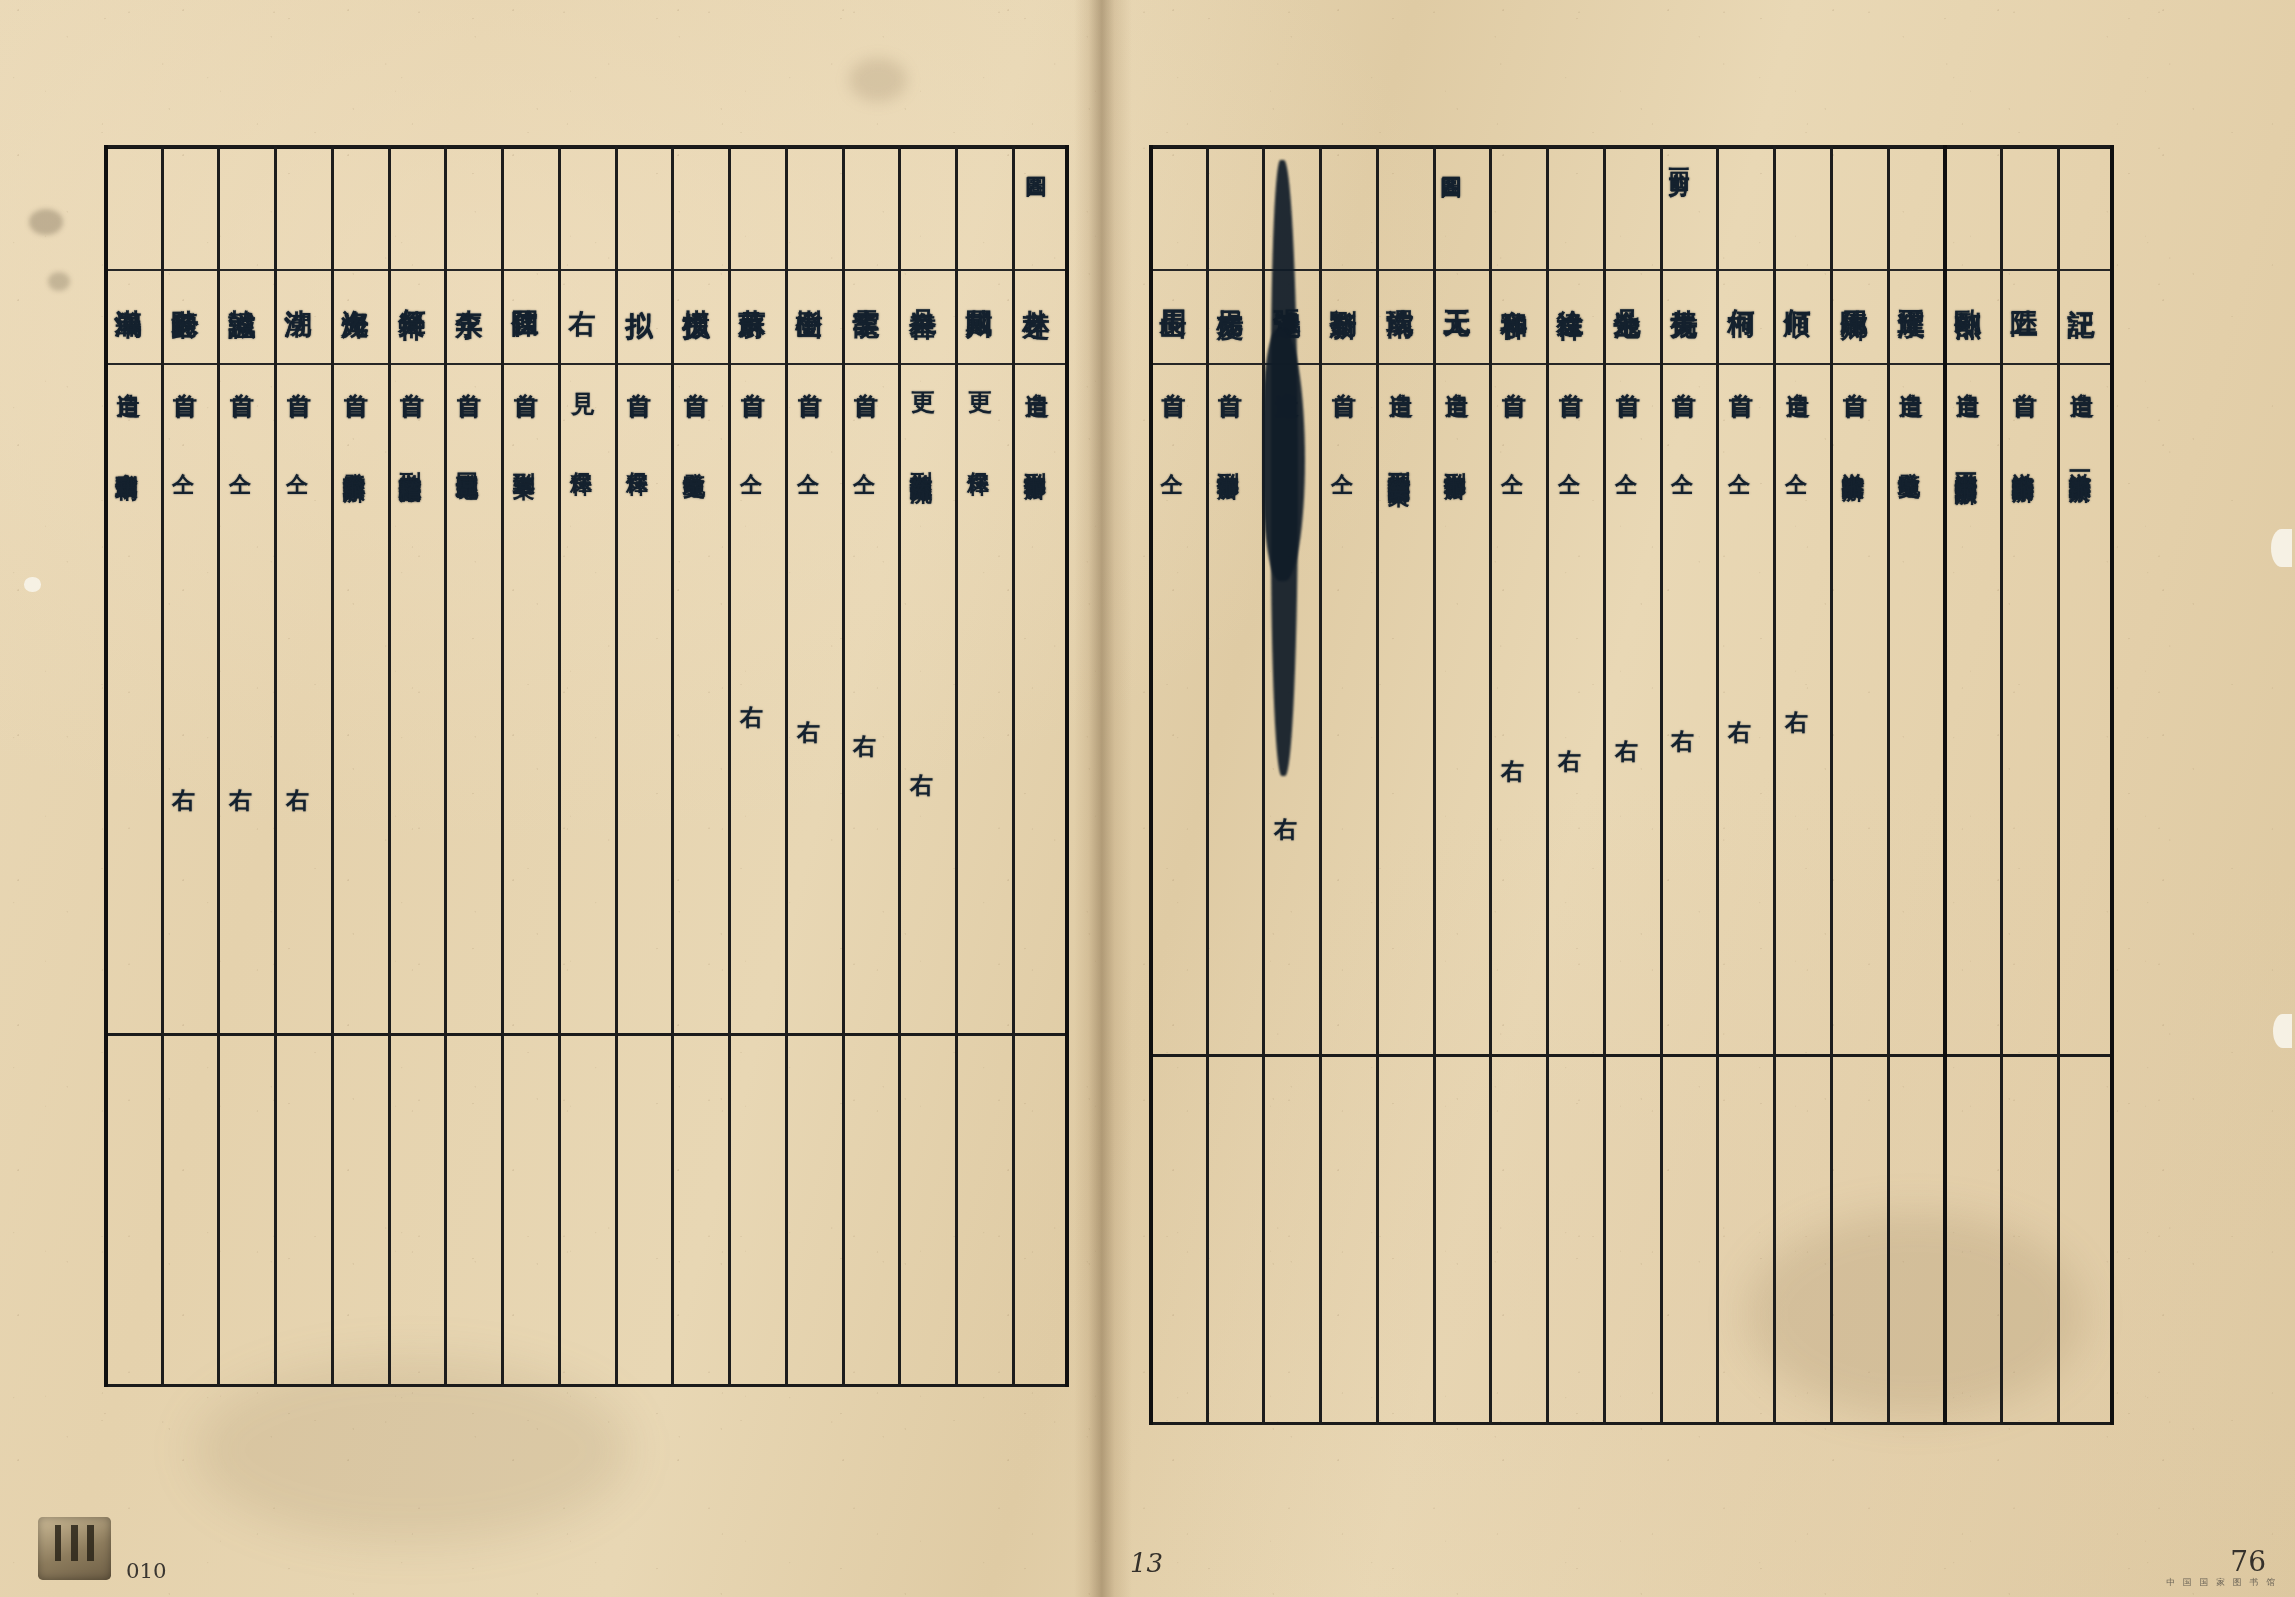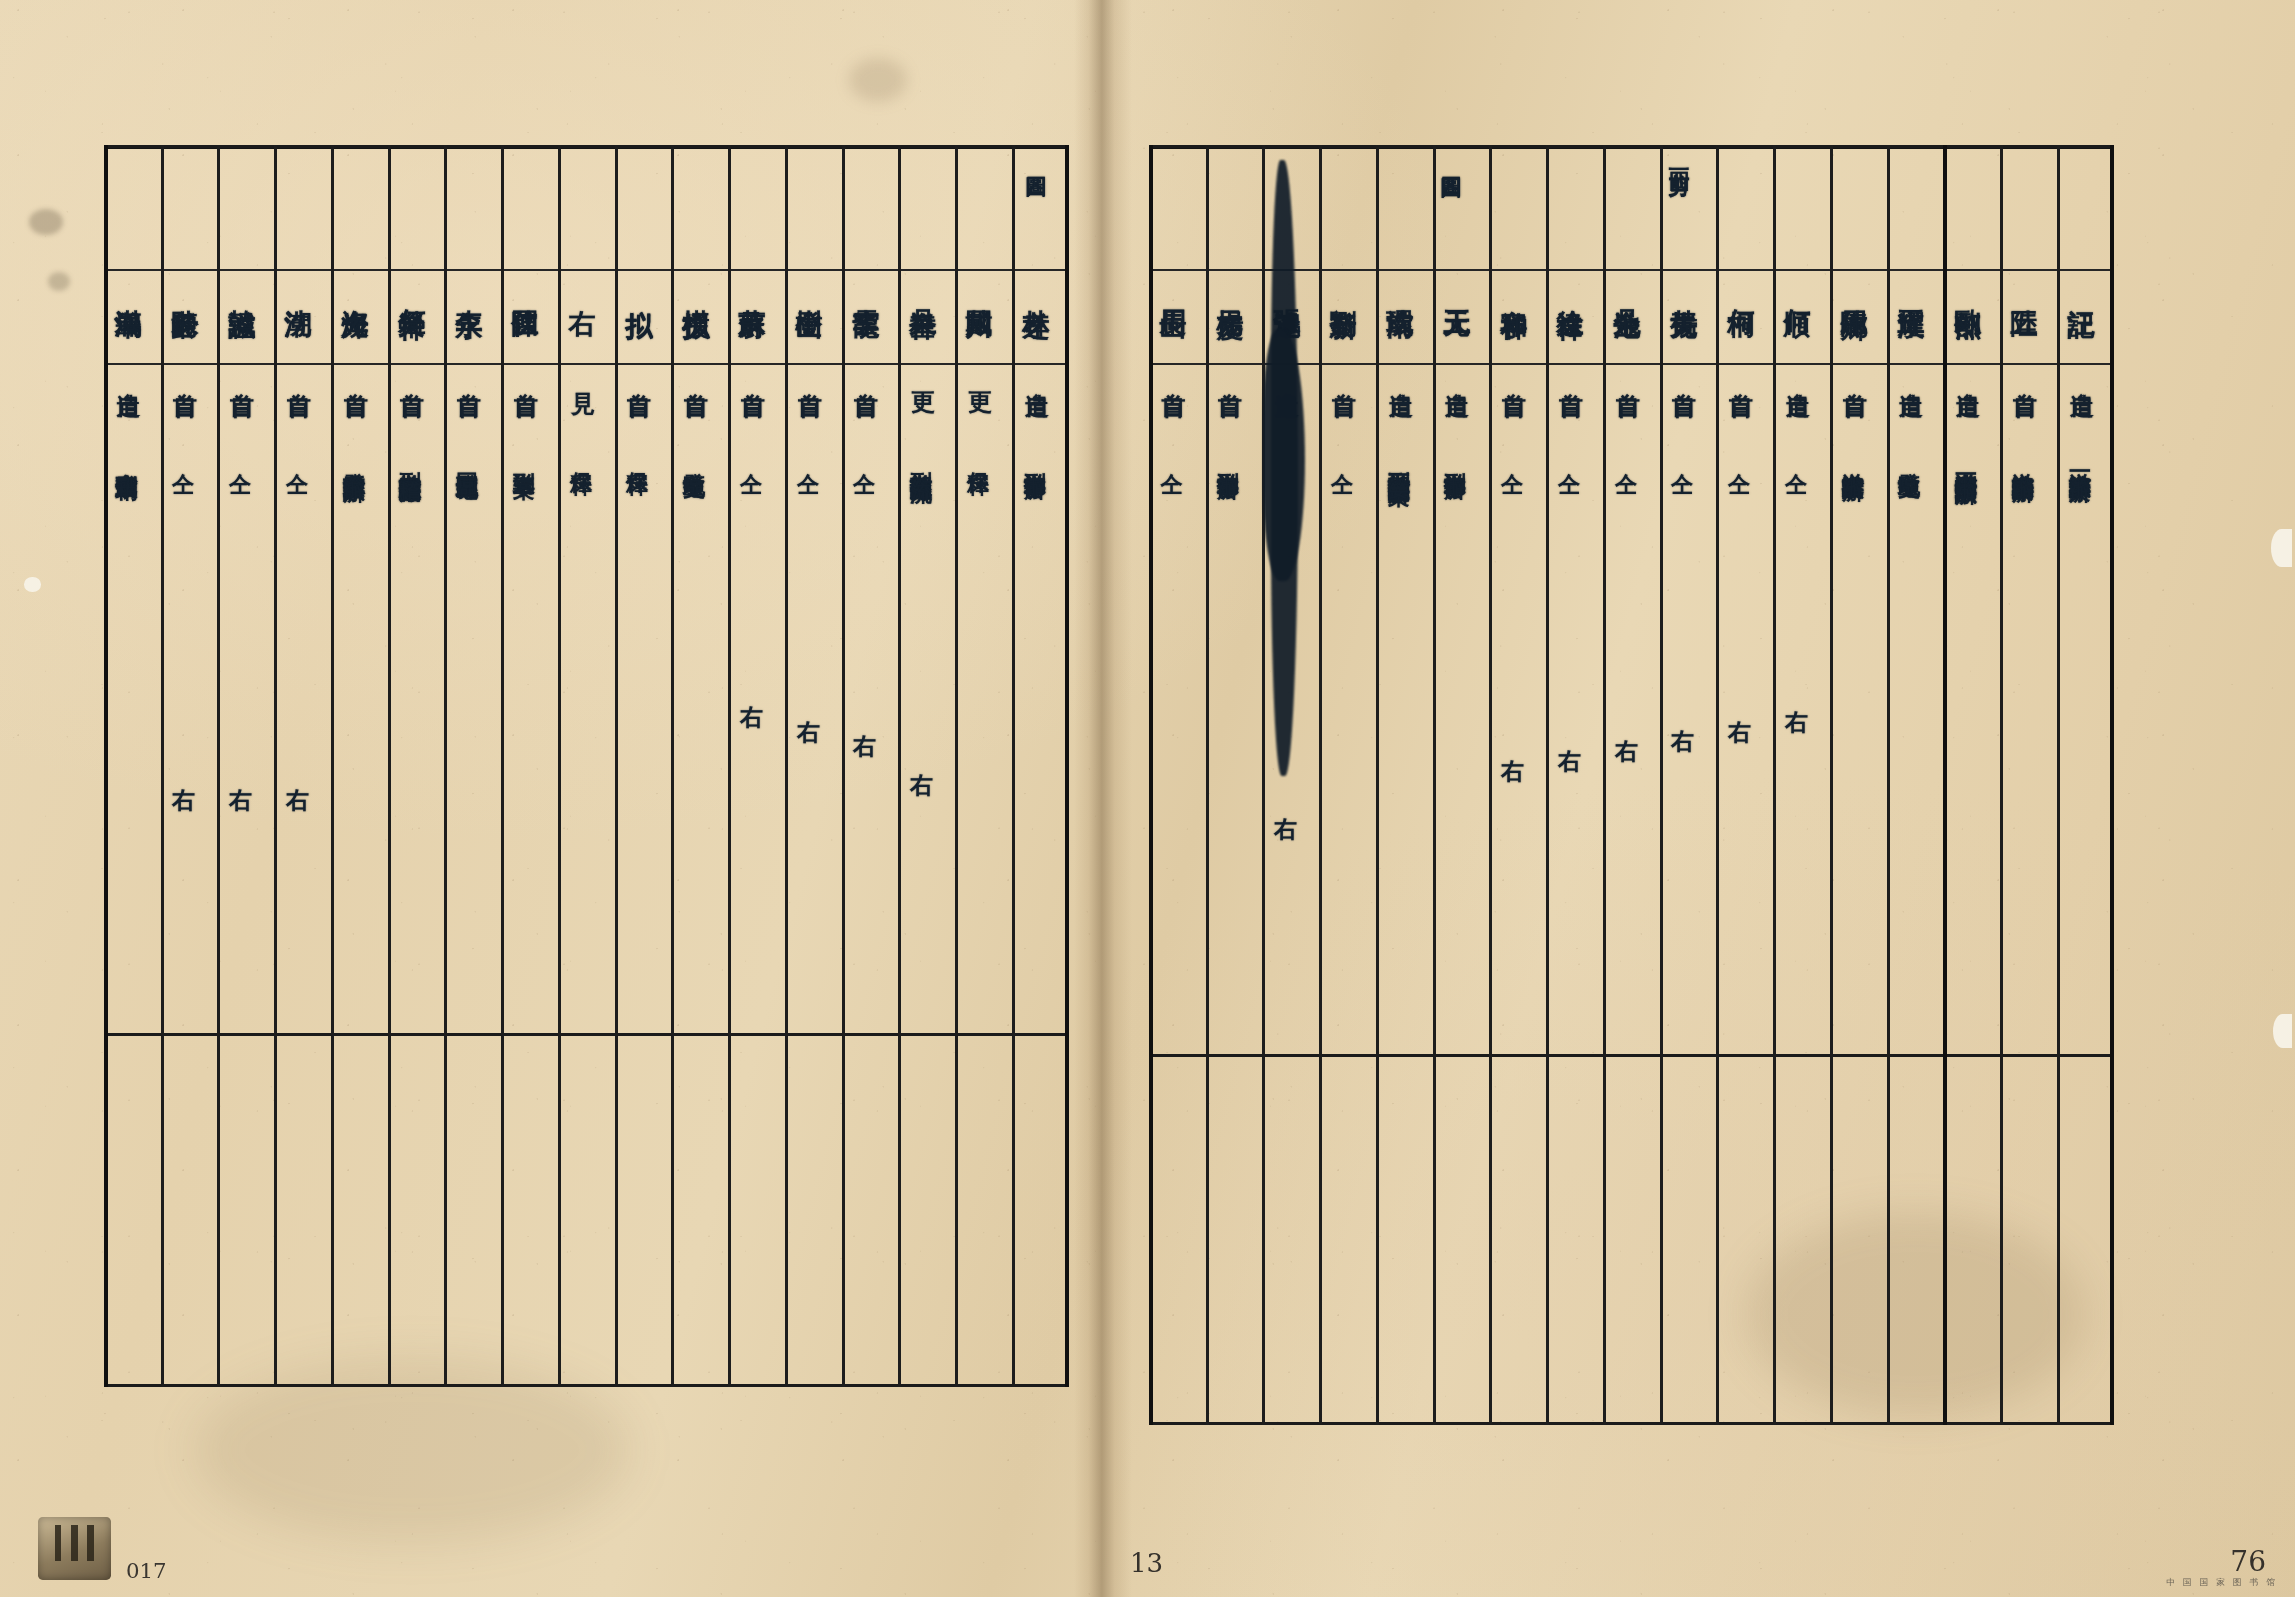--- a/index.html
+++ b/index.html
@@ -146,20 +146,21 @@
     color: #3a3630;
     font-family: "DejaVu Serif", serif;
   }
   .page-number-center {
     position: absolute;
     left: 1130px;
     bottom: 19.4px;
     font-size: 26px;
     color: #35312b;
     font-family: "DejaVu Serif", serif;
+    font-style: italic;
   }
   .page-number-right {
     position: absolute;
     right: 29px;
     bottom: 19.4px;
     font-size: 28px;
     color: #35312b;
     font-family: "DejaVu Serif", serif;
   }
   .library-mark {
@@ -412,19 +413,19 @@
     <div class="vtext note" style="left:12.6px;top:310px;">仝</div>
   </div>
 
   <div class="stamp">
     <div class="base"></div>
     <div class="bar" style="left:16.5px;"></div>
     <div class="bar" style="left:33px;"></div>
     <div class="bar" style="left:49px;"></div>
   </div>
 
-  <div class="catalog-number">017</div>
+  <div class="catalog-number">010</div>
   <div class="page-number-center">13</div>
   <div class="page-number-right">76</div>
   <div class="library-mark">中 国 国 家 图 书 馆</div>
 
 </div>
 
 
 </body></html>

